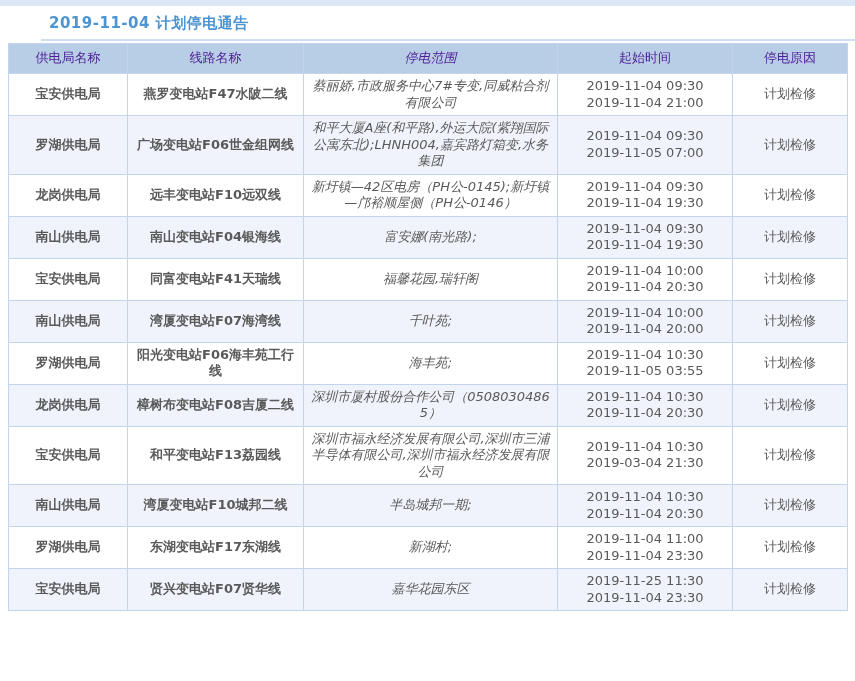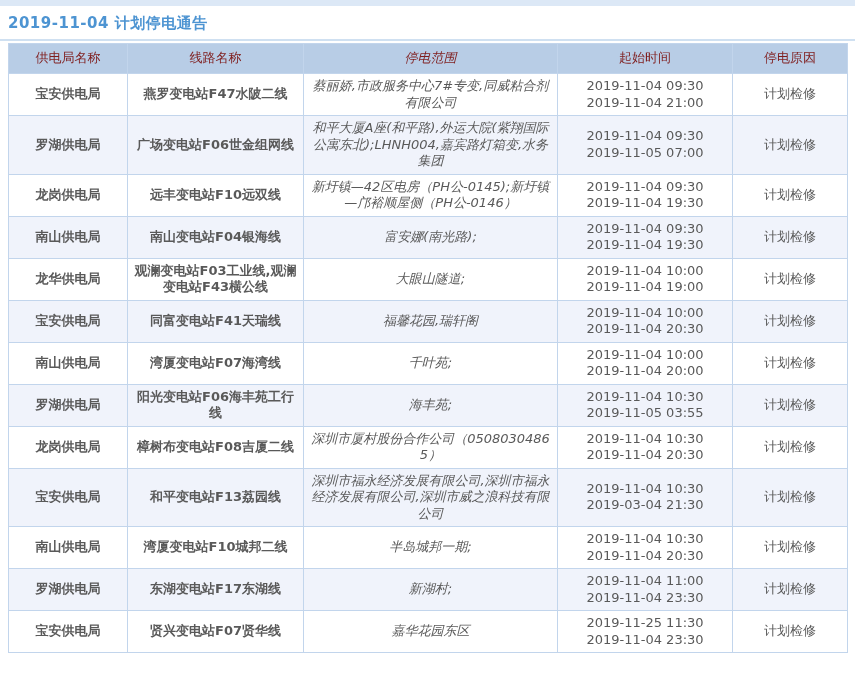--- a/index.html
+++ b/index.html
@@ -9,20 +9,21 @@
     background: #ffffff;
     font-family: "DejaVu Sans", "Liberation Sans", sans-serif;
   }
   .top-bar {
     width: 100%; height: 6px;
     background: #dce8f6;
   }
   .title-block {
     padding: 7px 8px 6px 8px;
     border-bottom: 2px solid #cfe0f1;
+    margin-left: 41px;
   }
   .page-title {
     display: inline-block;
     color: #4d94d2;
     font-size: 15px;
     font-weight: bold;
     text-decoration: none;
     letter-spacing: 0.5px;
     cursor: pointer;
   }
@@ -37,21 +38,21 @@
   .notice-table th, .notice-table td {
     border: 1px solid #c2d5ec;
     text-align: center;
     vertical-align: middle;
     padding: 4px 4px;
     line-height: 16.5px;
     word-break: break-all;
   }
   .notice-table thead th {
     background: #b8cde6;
-    color: #7f1d1d;
+    color: #4c1d95;
     font-weight: normal;
     height: 30px;
     padding: 2px 4px;
   }
   .notice-table tbody tr:nth-child(even) td {
     background: #f0f3fb;
   }
   .col-bureau { width: 119px; font-weight: bold; }
   .col-line   { width: 176px; font-weight: bold; }
   .col-scope  { width: 254px; font-style: italic; }
@@ -117,30 +118,20 @@
     <td class="col-bureau">南山供电局</td>
     <td class="col-line">南山变电站F04银海线</td>
     <td class="col-scope">富安娜(南光路);</td>
     <td class="col-time">
       <div class="time-line">2019-11-04 09:30</div>
       <div class="time-line">2019-11-04 19:30</div>
     </td>
     <td class="col-reason">计划检修</td>
   </tr>
 
-  <tr>
-    <td class="col-bureau">龙华供电局</td>
-    <td class="col-line">观澜变电站F03工业线,观澜变电站F43横公线</td>
-    <td class="col-scope">大眼山隧道;</td>
-    <td class="col-time">
-      <div class="time-line">2019-11-04 10:00</div>
-      <div class="time-line">2019-11-04 19:00</div>
-    </td>
-    <td class="col-reason">计划检修</td>
-  </tr>
 
   <tr>
     <td class="col-bureau">宝安供电局</td>
     <td class="col-line">同富变电站F41天瑞线</td>
     <td class="col-scope">福馨花园,瑞轩阁</td>
     <td class="col-time">
       <div class="time-line">2019-11-04 10:00</div>
       <div class="time-line">2019-11-04 20:30</div>
     </td>
     <td class="col-reason">计划检修</td>
@@ -175,21 +166,21 @@
     <td class="col-time">
       <div class="time-line">2019-11-04 10:30</div>
       <div class="time-line">2019-11-04 20:30</div>
     </td>
     <td class="col-reason">计划检修</td>
   </tr>
 
   <tr>
     <td class="col-bureau">宝安供电局</td>
     <td class="col-line">和平变电站F13荔园线</td>
-    <td class="col-scope">深圳市福永经济发展有限公司,深圳市福永经济发展有限公司,深圳市威之浪科技有限公司</td>
+    <td class="col-scope">深圳市福永经济发展有限公司,深圳市三浦半导体有限公司,深圳市福永经济发展有限公司</td>
     <td class="col-time">
       <div class="time-line">2019-11-04 10:30</div>
       <div class="time-line">2019-03-04 21:30</div>
     </td>
     <td class="col-reason">计划检修</td>
   </tr>
 
   <tr>
     <td class="col-bureau">南山供电局</td>
     <td class="col-line">湾厦变电站F10城邦二线</td>

